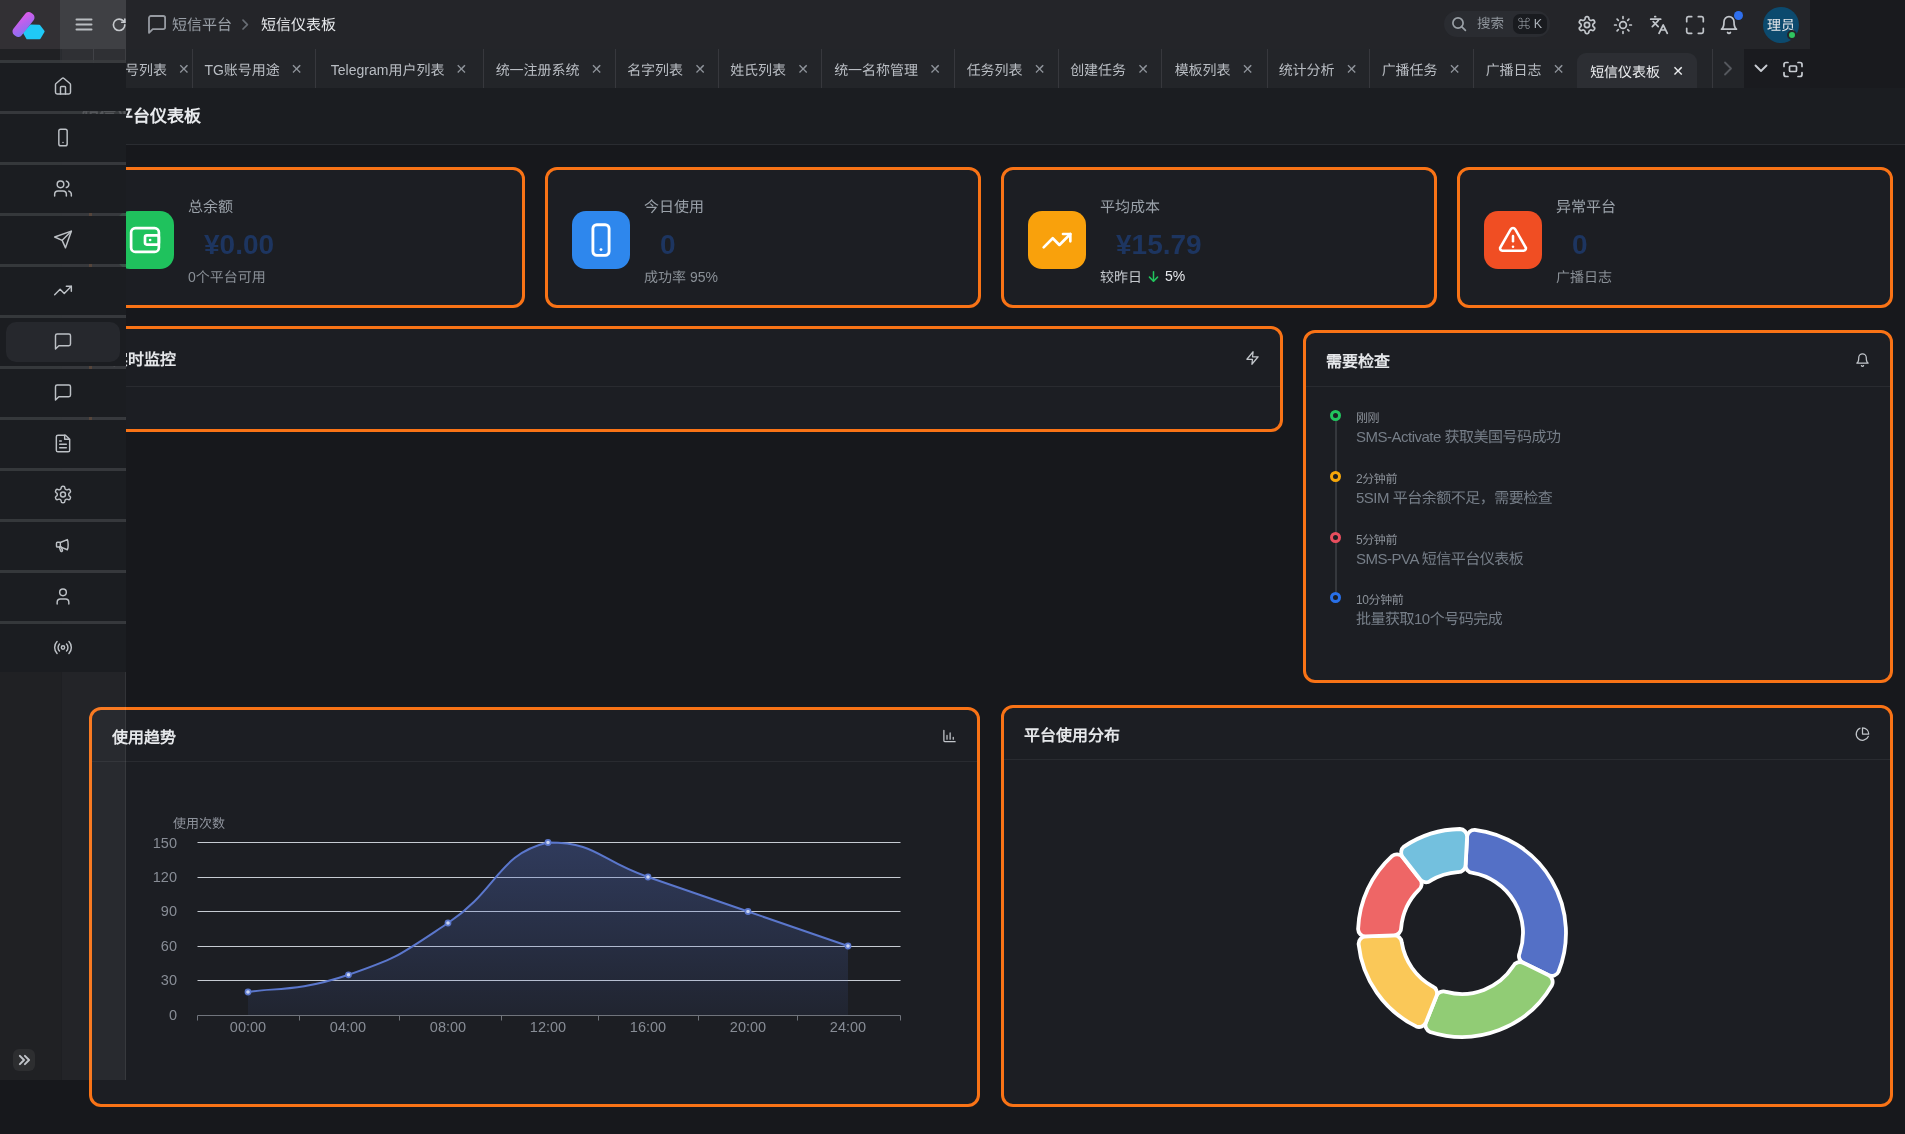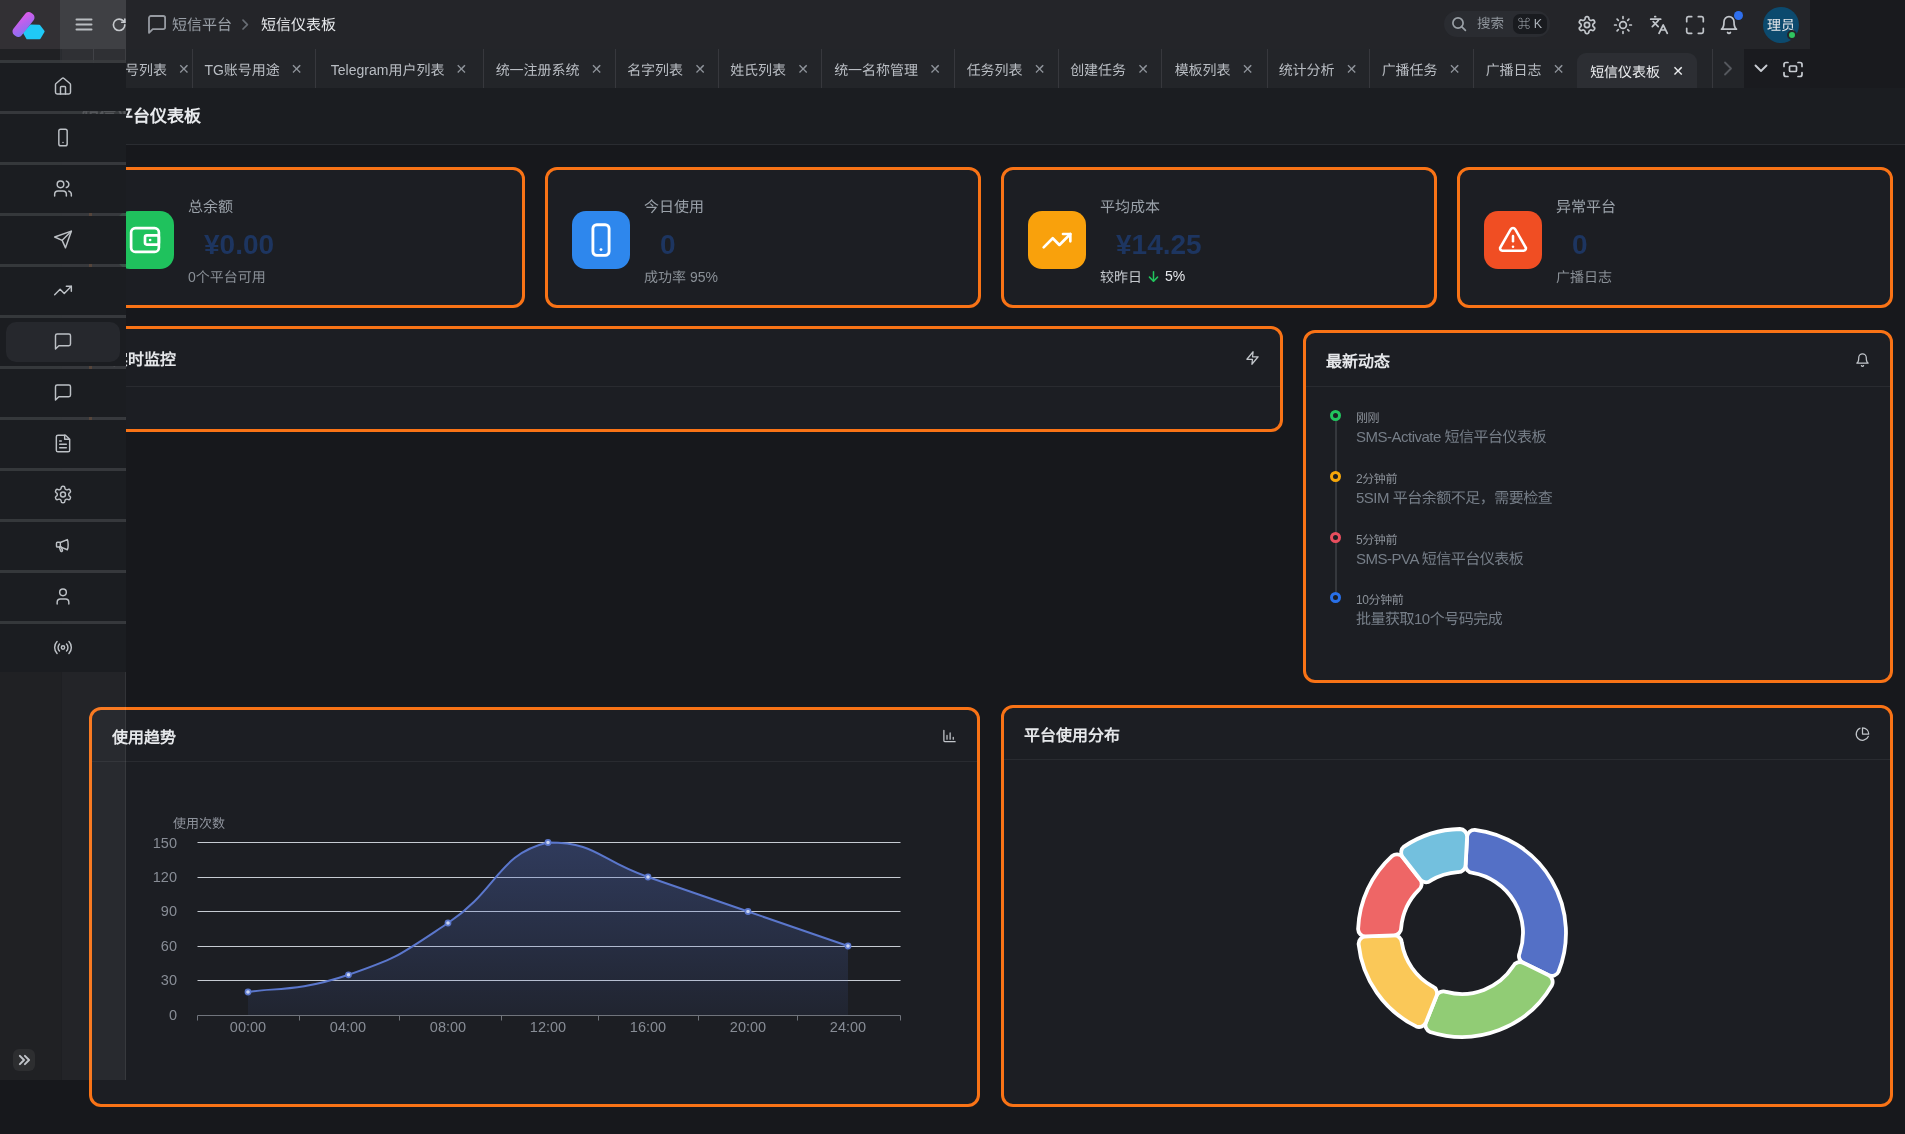--- a/index.html
+++ b/index.html
@@ -236,21 +236,21 @@
     <div class="sub">成功率 95%</div>
 </div>
 <div class="card stat" style="left:1001px;top:167px;width:436px;height:141px">
   <div class="icon" style="background:#f9a10c">
     <svg width="32" height="32" viewBox="0 0 24 24" fill="none" stroke="#fff" stroke-width="2" stroke-linecap="round" stroke-linejoin="round">
       <path d="m22 7.5-8.2 8.2-5-5L2 17.5"></path>
         <path d="M16.5 7.5H22V13"></path>
     </svg>
   </div>
   <div class="lbl">平均成本</div>
-    <div class="val">¥14.25</div>
+    <div class="val">¥15.79</div>
   <div class="sub">
       <span style="color:#c3c7cc">较昨日</span>
       <svg width="15" height="15" viewBox="0 0 24 24" fill="none" stroke="#22c55e" stroke-width="2.4" stroke-linecap="round" stroke-linejoin="round">
         <path d="M12 4.5v15"></path>
         <path d="m18.5 13-6.5 6.5L5.5 13"></path>
       </svg>
       <span style="color:#e6e8ec">5%</span>
     </div>
 </div>
 <div class="card stat" style="left:1457px;top:167px;width:436px;height:141px">
@@ -269,31 +269,31 @@
 <div class="card" id="monitor" style="left:89px;top:326px;width:1194px;height:106px">
   <div class="chead" style="height:58px">
       <div class="t">实时监控</div>
     <svg class="ic" width="15" height="16" viewBox="0 0 24 24" fill="none" stroke="#c2c6cb" stroke-width="2" stroke-linejoin="round">
         <path d="M13 2 3 14h9l-1 8 10-12h-9l1-8z"></path>
       </svg>
   </div>
 </div>
 <div class="card" id="activity" style="left:1303px;top:330px;width:590px;height:353px">
   <div class="chead" style="height:54px">
-      <div class="t">最新动态</div>
+      <div class="t">需要检查</div>
     <svg class="ic" width="15" height="16" viewBox="0 0 24 24" fill="none" stroke="#c2c6cb" stroke-width="2" stroke-linecap="round" stroke-linejoin="round">
         <path d="M6 8a6 6 0 0 1 12 0c0 7 3 9 3 9H3s3-2 3-9"></path>
         <path d="M10.3 21a1.94 1.94 0 0 0 3.4 0"></path>
       </svg>
   </div>
   <div class="abs" style="left:28.5px;top:86.5px;width:2px;height:172px;background:#35383d"></div>
   <div class="tl-item" style="top:74px">
       <div class="tl-dot" style="border:3px solid #22c55e"></div>
       <div class="tl-time">刚刚</div>
-      <div class="tl-msg">SMS-Activate 短信平台仪表板</div>
+      <div class="tl-msg">SMS-Activate 获取美国号码成功</div>
     </div>
   <div class="tl-item" style="top:134.5px">
       <div class="tl-dot" style="border:3px solid #f5a60a"></div>
       <div class="tl-time">2分钟前</div>
       <div class="tl-msg">5SIM 平台余额不足，需要检查</div>
     </div>
   <div class="tl-item" style="top:195.5px">
       <div class="tl-dot" style="border:3px solid #e84e5e"></div>
       <div class="tl-time">5分钟前</div>
       <div class="tl-msg">SMS-PVA 短信平台仪表板</div>

